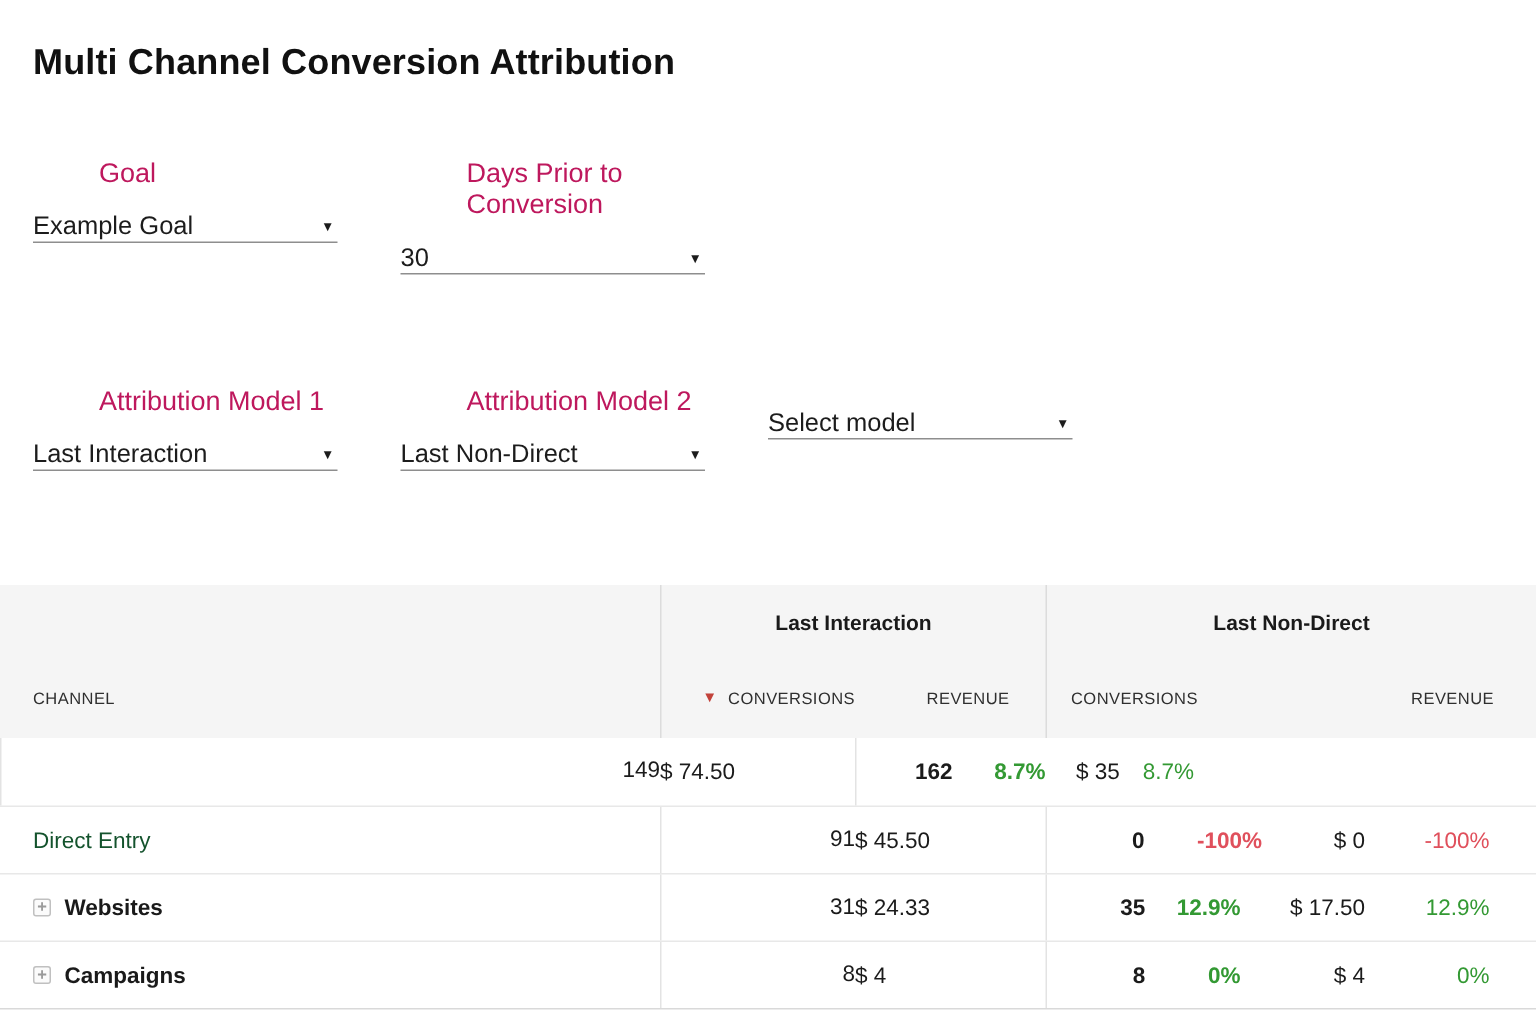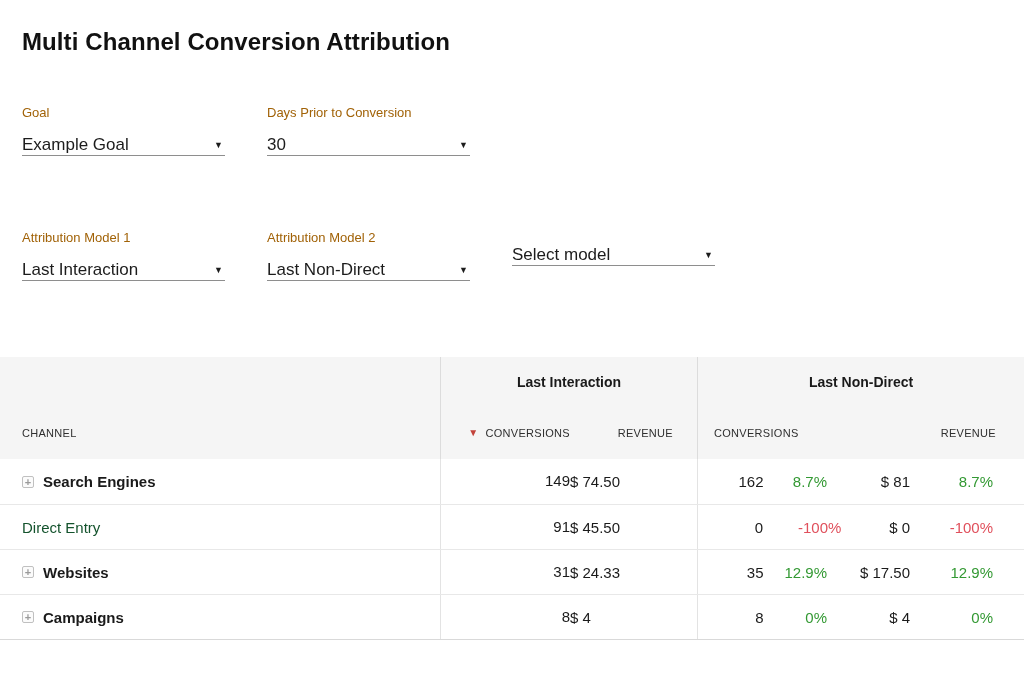--- a/index.html
+++ b/index.html
@@ -13,21 +13,21 @@
   .page-title {
     font-size: 24px; font-weight: 600; color: #111;
     margin-left: 22px; letter-spacing: 0.1px; margin-top: 12px;
   }
 
   
   .controls-row { display: flex; margin-left: 22px; }
   .filters-row { margin-top: 49px; }
   .models-row  { margin-top: 74px; }
   .select-control { width: 203px; margin-right: 42px; cursor: pointer; }
-  .select-label { font-size: 13px; color: #a16207; }
+  .select-label { font-size: 18px; color: #be185d; margin-left: 44px; }
   .select-value-row {
     display: flex; justify-content: space-between; align-items: center;
     margin-top: 15px; 
     border-bottom: 1px solid #8e8e8e;
   }
   .select-value { font-size: 17px; color: #1c1c1c; }
   .select-caret { font-size: 9px; color: #1c1c1c; line-height: 1; padding-right: 2px; }
 
   
   .attribution-table { margin-top: 76px; width: 1024px; }
@@ -67,21 +67,21 @@
   .cell-channel.bold { font-weight: bold; color: #1a1a1a; }
   .expand-icon {
     width: 12px; height: 12px; border: 1px solid #c0c0c0; border-radius: 2px;
     background: #fbfbfb; color: #9a9a9a; font-size: 11px; line-height: 10px;
     display: inline-flex; align-items: center; justify-content: center;
     flex: 0 0 auto; cursor: pointer;
   }
   .expand-icon::before { content: "+"; }
   .cell-conv1 { text-align: right; border-left: 1px solid #e3e3e3; height: 100%; line-height: 44px; }
   .cell-rev1  { text-align: left; padding-right: 24px; }
-  .cell-conv2 { display: flex; align-items: center; border-left: 1px solid #e3e3e3; height: 100%; }
+  .cell-conv2 { display: flex; align-items: center; border-left: 1px solid #e3e3e3; height: 100%; font-weight: bold; }
   .cell-rev2  { display: flex; align-items: center; padding-right: 31px; justify-content: flex-end; }
   .v { display: inline-block; text-align: right; }
   .cell-conv2 .val { width: 66px; }
   .cell-conv2 .pct { width: 64px; }
   .cell-rev2 .val { width: 83px; }
   .cell-rev2 .pct { width: 83px; }
   .pct.positive { color: #339933; }
   .pct.negative { color: #e0505c; padding-left: 35px; }
 </style>
 </head>
@@ -144,32 +144,28 @@
           <span class="sort-arrow">▼</span>
           <span>CONVERSIONS</span>
         </div>
         <div class="c-rev1">REVENUE</div>
         <div class="c-conv2">CONVERSIONS</div>
         <div class="c-rev2">REVENUE</div>
       </div>
     </div>
     <div class="tbody" id="table-body">
         <div class="trow">
-    <div class="cell-channel bold">
-      <span class="expand-icon"></span>
-      <span>Search Engines</span>
-    </div>
     <div class="cell-conv1">149</div>
     <div class="cell-rev1">$ 74.50</div>
     <div class="cell-conv2">
       <span class="v val">162</span>
       <span class="v pct positive">8.7%</span>
     </div>
     <div class="cell-rev2">
-      <span class="v val">$ 81</span>
+      <span class="v val">$ 35</span>
       <span class="v pct positive">8.7%</span>
     </div>
   </div>
         <div class="trow">
     <div class="cell-channel">
 
       <span>Direct Entry</span>
     </div>
     <div class="cell-conv1">91</div>
     <div class="cell-rev1">$ 45.50</div>

